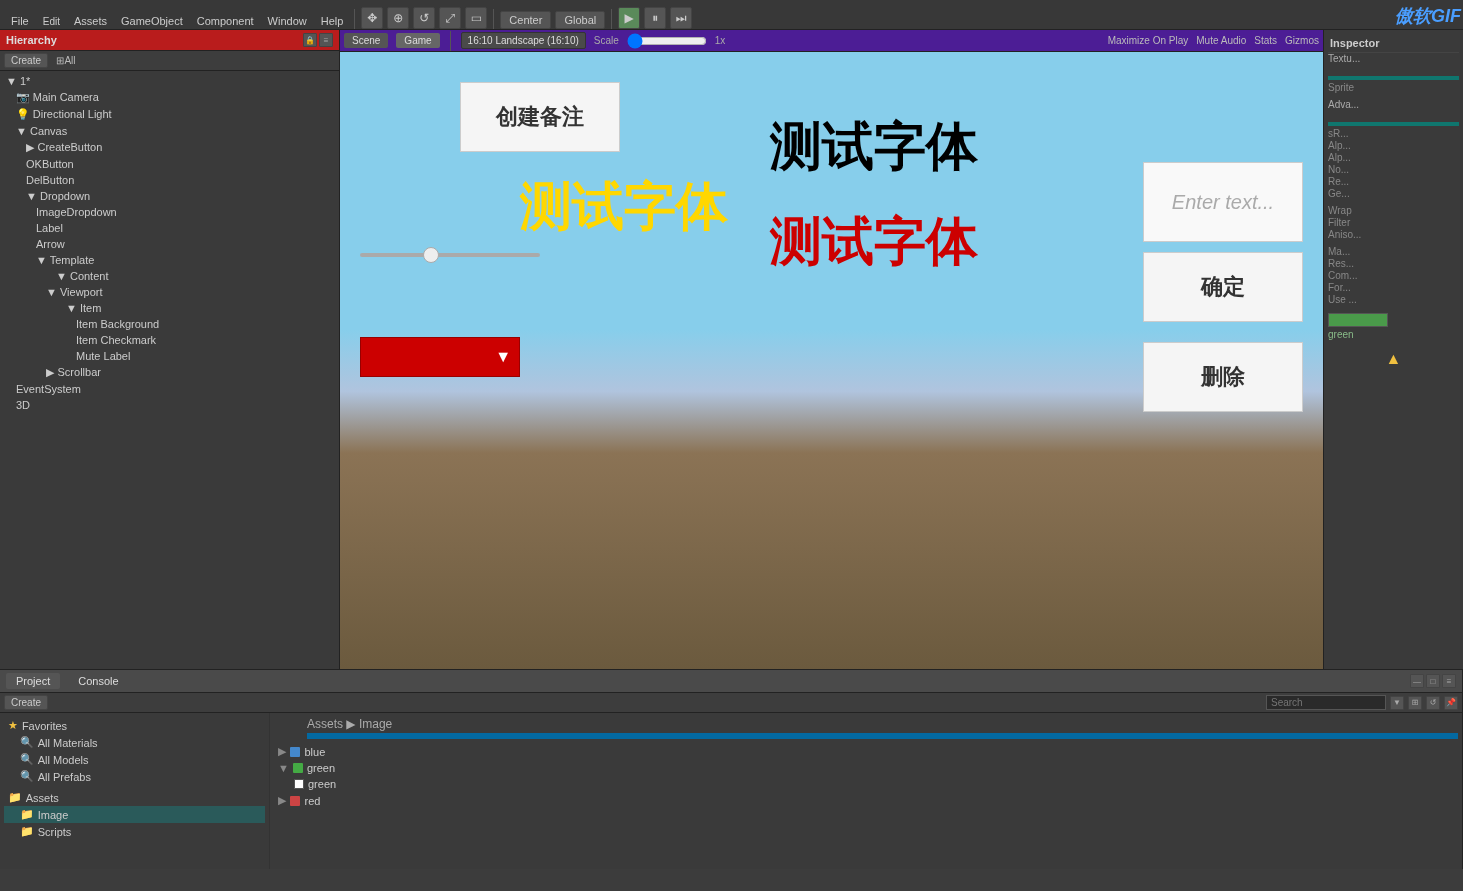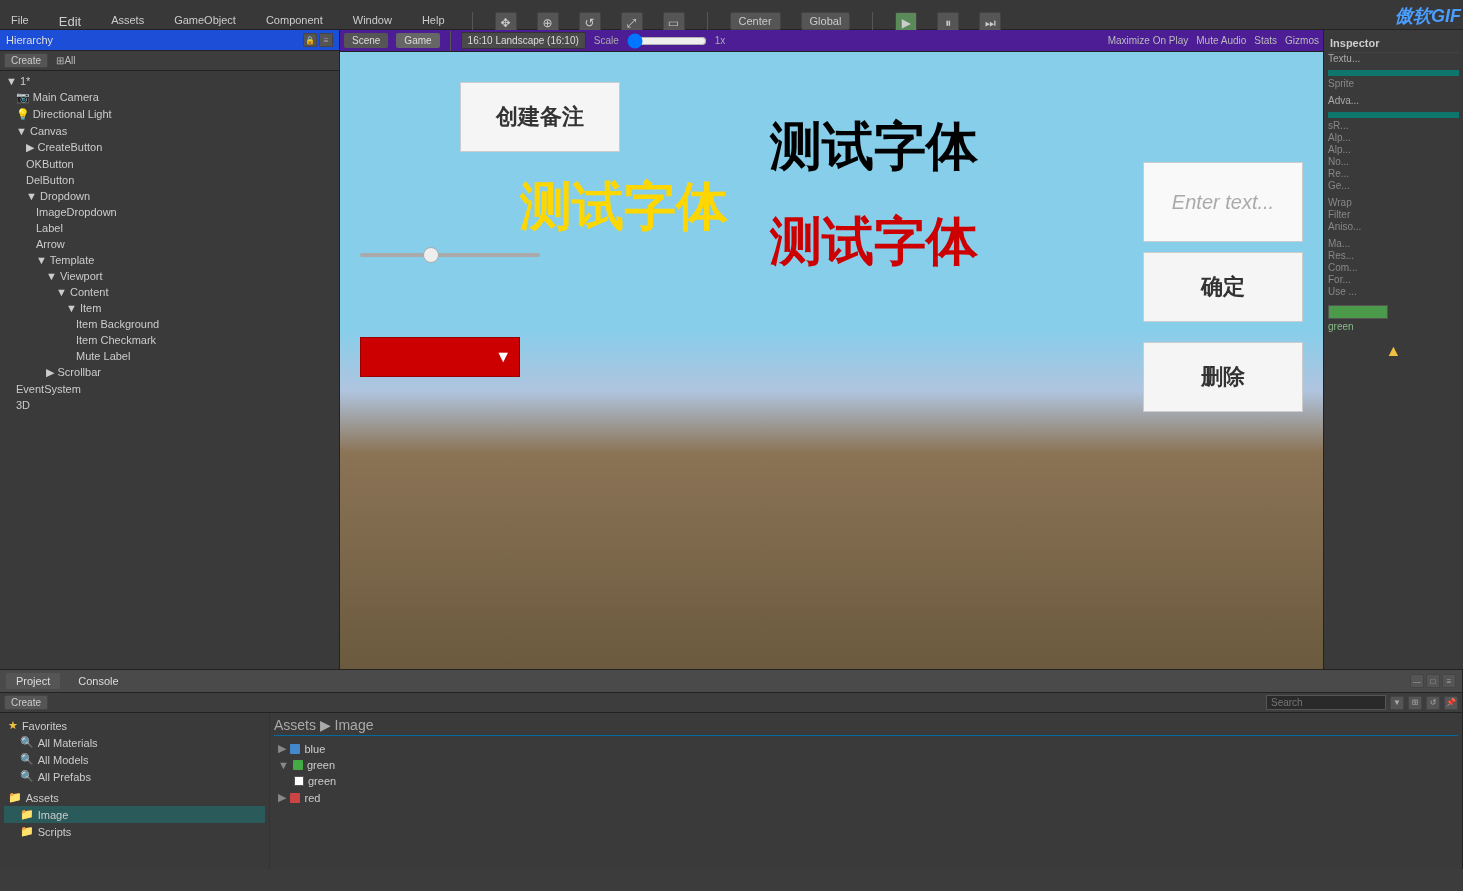--- a/index.html
+++ b/index.html
@@ -4,23 +4,23 @@
   <style>
     * { box-sizing: border-box; margin: 0; padding: 0; }
     body { font-family: 'Segoe UI', Arial, sans-serif; font-size: 12px; background: #3c3c3c; color: #ddd; overflow: hidden; width: 1463px; height: 891px; }
 
     
     #top-toolbar {
       height: 30px;
       background: #383838;
       border-bottom: 1px solid #222;
       display: flex;
-      align-items: flex-start;
-      padding: 12px 6px;
-      gap: 20px;
+      align-items: flex-end;
+      padding: 0 6px;
+      gap: 4px;
       position: relative;
     }
     .toolbar-btn {
       background: #555;
       border: 1px solid #444;
       color: #ccc;
       padding: 2px 8px;
       font-size: 11px;
       cursor: pointer;
       border-radius: 2px;
@@ -53,28 +53,28 @@
     
     #hierarchy {
       width: 340px;
       background: #3a3a3a;
       border-right: 1px solid #222;
       display: flex;
       flex-direction: column;
       overflow: hidden;
     }
     #hierarchy-header {
-      background: #1d4ed8;
+      background: #b91c1c;
       padding: 3px 6px;
       display: flex;
       align-items: center;
       justify-content: space-between;
       border-bottom: 1px solid #222;
       font-size: 11px;
-      font-weight: normal;
+      font-weight: bold;
     }
     #hierarchy-toolbar {
       display: flex;
       align-items: center;
       padding: 2px 4px;
       background: #3d3d3d;
       border-bottom: 1px solid #222;
       gap: 4px;
     }
     .hier-btn {
@@ -220,21 +220,21 @@
     
     #inspector {
       width: 140px;
       background: #3a3a3a;
       border-left: 1px solid #222;
       overflow-y: auto;
       font-size: 10px;
       padding: 4px;
     }
     .insp-section { margin-bottom: 6px; }
-    .insp-title { color: #aaa; font-size: 10px; margin-bottom: 2px; border-bottom: 6px solid #0f766e; padding-bottom: 6px; }
+    .insp-title { color: #aaa; font-size: 10px; margin-bottom: 2px; border-bottom: 4px solid #0f766e; padding-bottom: 12px; }
     .insp-row { display: flex; justify-content: space-between; margin: 1px 0; color: #bbb; }
     .insp-label { color: #888; }
     .green-swatch { width: 60px; height: 14px; background: #4a9a4a; border: 1px solid #555; }
 
     
     #bottom-panel {
       height: 200px;
       display: flex;
       border-top: 1px solid #222;
     }
@@ -282,21 +282,21 @@
 
     
     .panel-icons { display: flex; gap: 2px; margin-left: auto; }
     .panel-icon { width: 14px; height: 14px; background: #555; border: 1px solid #444; border-radius: 1px; cursor: pointer; font-size: 8px; display: flex; align-items: center; justify-content: center; color: #aaa; }
   </style>
 </head>
 <body>
 
 <div id="top-toolbar">
   <span style="color:#ccc;font-size:11px;padding:2px 5px;cursor:pointer;">File</span>
-  <span style="color:#ccc;font-size:13px;padding:2px 5px;cursor:pointer;">Edit</span>
+  <span style="color:#ccc;font-size:10px;padding:2px 5px;cursor:pointer;">Edit</span>
   <span style="color:#ccc;font-size:11px;padding:2px 5px;cursor:pointer;">Assets</span>
   <span style="color:#ccc;font-size:11px;padding:2px 5px;cursor:pointer;">GameObject</span>
   <span style="color:#ccc;font-size:11px;padding:2px 5px;cursor:pointer;">Component</span>
   <span style="color:#ccc;font-size:11px;padding:2px 5px;cursor:pointer;">Window</span>
   <span style="color:#ccc;font-size:11px;padding:2px 5px;cursor:pointer;">Help</span>
   <div class="toolbar-separator"></div>
   <div class="toolbar-icon">✥</div>
   <div class="toolbar-icon">⊕</div>
   <div class="toolbar-icon">↺</div>
   <div class="toolbar-icon">⤢</div>
@@ -337,22 +337,22 @@
       </div>
       <div class="hier-item indent1">▼ Canvas</div>
       <div class="hier-item indent2">▶ CreateButton</div>
       <div class="hier-item indent2">OKButton</div>
       <div class="hier-item indent2">DelButton</div>
       <div class="hier-item indent2">▼ Dropdown</div>
       <div class="hier-item indent3">ImageDropdown</div>
       <div class="hier-item indent3">Label</div>
       <div class="hier-item indent3">Arrow</div>
       <div class="hier-item indent3">▼ Template</div>
+      <div class="hier-item indent5">▼ Content</div>
       <div class="hier-item indent4">▼ Viewport</div>
-      <div class="hier-item indent5">▼ Content</div>
       <div class="hier-item indent6">▼ Item</div>
       <div class="hier-item" style="padding-left:76px;">Item Background</div>
       <div class="hier-item" style="padding-left:76px;">Item Checkmark</div>
       <div class="hier-item" style="padding-left:76px;">Mute Label</div>
       <div class="hier-item indent4">▶ Scrollbar</div>
       <div class="hier-item indent1">EventSystem</div>
       <div class="hier-item indent1">3D</div>
     </div>
   </div>
 
@@ -512,21 +512,21 @@
         <div class="proj-item indent1 selected" style="padding-left:16px;">
           <span class="folder-icon">📁</span>
           <span>Image</span>
         </div>
         <div class="proj-item indent1" style="padding-left:16px;">
           <span class="folder-icon">📁</span>
           <span>Scripts</span>
         </div>
       </div>
       <div id="project-assets">
-        <div style="font-size:14px;color:#aaa;margin-bottom:4px;border-bottom:1px solid #0369a1;padding-bottom:2px;">Assets ▶ Image</div>
+        <div style="font-size:12px;color:#aaa;margin-bottom:4px;border-bottom:6px solid #0369a1;padding-bottom:2px;margin-left:33px;">Assets ▶ Image</div>
         <div class="proj-item">
           <span style="color:#888;">▶</span>
           <span class="color-dot" style="background:#4488cc;"></span>
           blue
         </div>
         <div class="proj-item">
           <span style="color:#888;">▼</span>
           <span class="color-dot" style="background:#44aa44;"></span>
           green
         </div>

